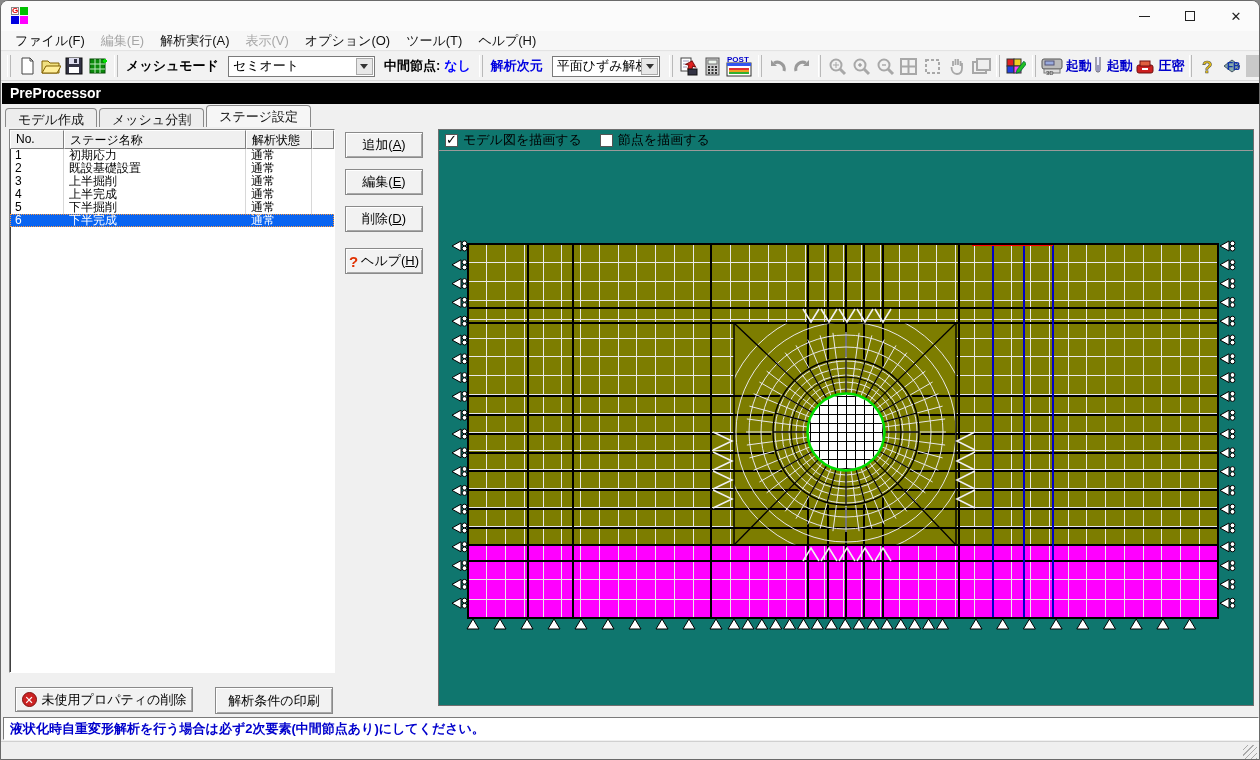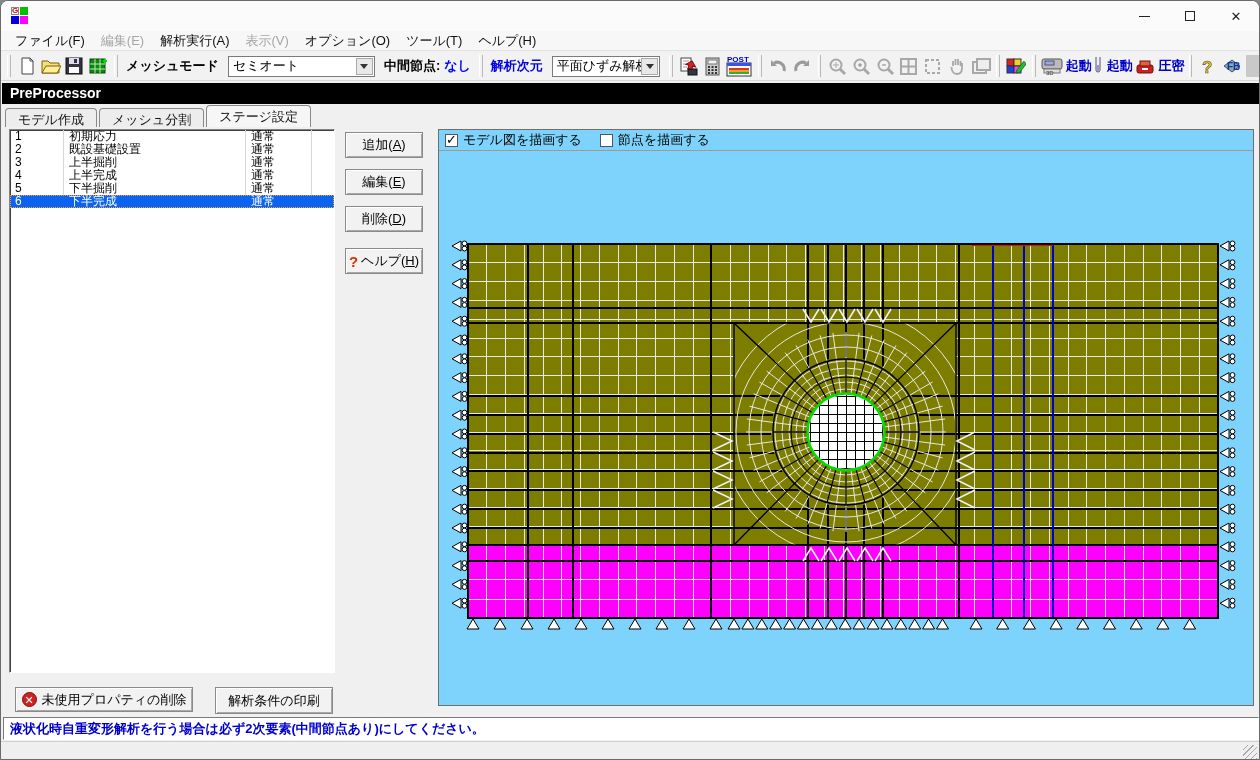--- a/index.html
+++ b/index.html
@@ -74,21 +74,21 @@
   
   .side-btns { position:absolute; left:344px; top:131px; width:80px; }
   .btn { background:#f2f2f2; border:1px solid #8a8a8a; box-shadow:inset 1px 1px 0 #fff, inset -1px -1px 0 #a8a8a8;
          font-size:13px; color:#000; display:flex; align-items:center; justify-content:center;
          font-family:"Liberation Sans","DejaVu Sans",sans-serif; }
   .side-btn { width:78px; height:26px; margin-bottom:11px; }
   .side-btn.gap { margin-top:16px; }
   .qmark { color:#e03000; font-weight:bold; font-size:15px; margin-right:3px; }
 
   
-  .canvas-panel { position:absolute; left:437px; top:128px; width:816px; height:577px; background:#7dd3fc;
+  .canvas-panel { position:absolute; left:437px; top:128px; width:816px; height:577px; background:#0f766e;
                   border:1px solid #6f6f6f; }
   .check-row { height:21px; border-bottom:1px solid #9a9a9a; display:flex; align-items:center; padding-left:6px; }
   .cbox { width:13px; height:13px; border:1px solid #555; background:#fff; margin-right:5px; position:relative; }
   .cbox.checked::after { content:"✓"; position:absolute; left:0px; top:-3px; font-size:13px; font-weight:bold; color:#000; }
   .check-label { font-size:13px; color:#000; margin-right:18px; }
   .mesh-wrap { position:absolute; left:0; top:21px; width:814px; height:554px; }
 
   
   .bottom-btns { position:absolute; left:14px; top:686px; display:flex; }
   .bb1 { width:178px; height:25px; margin-right:22px; }
@@ -330,20 +330,26 @@
 
   <div class="pp-bar">PreProcessor</div>
 
   <div class="tabrow" id="tabrow">
       <div class="tab">モデル作成</div>
       <div class="tab">メッシュ分割</div>
       <div class="tab active">ステージ設定</div>
     </div>
 
   <div class="table-panel">
+    <div class="thead" id="thead">
+        <div class="th col0">No.</div>
+        <div class="th col1">ステージ名称</div>
+        <div class="th col2">解析状態</div>
+        <div class="th col3"></div>
+      </div>
     <div id="tbody">
         <div class="trow">
           <div class="td col0">1</div>
           <div class="td col1">初期応力</div>
           <div class="td col2">通常</div>
         </div>
         <div class="trow">
           <div class="td col0">2</div>
           <div class="td col1">既設基礎設置</div>
           <div class="td col2">通常</div>

